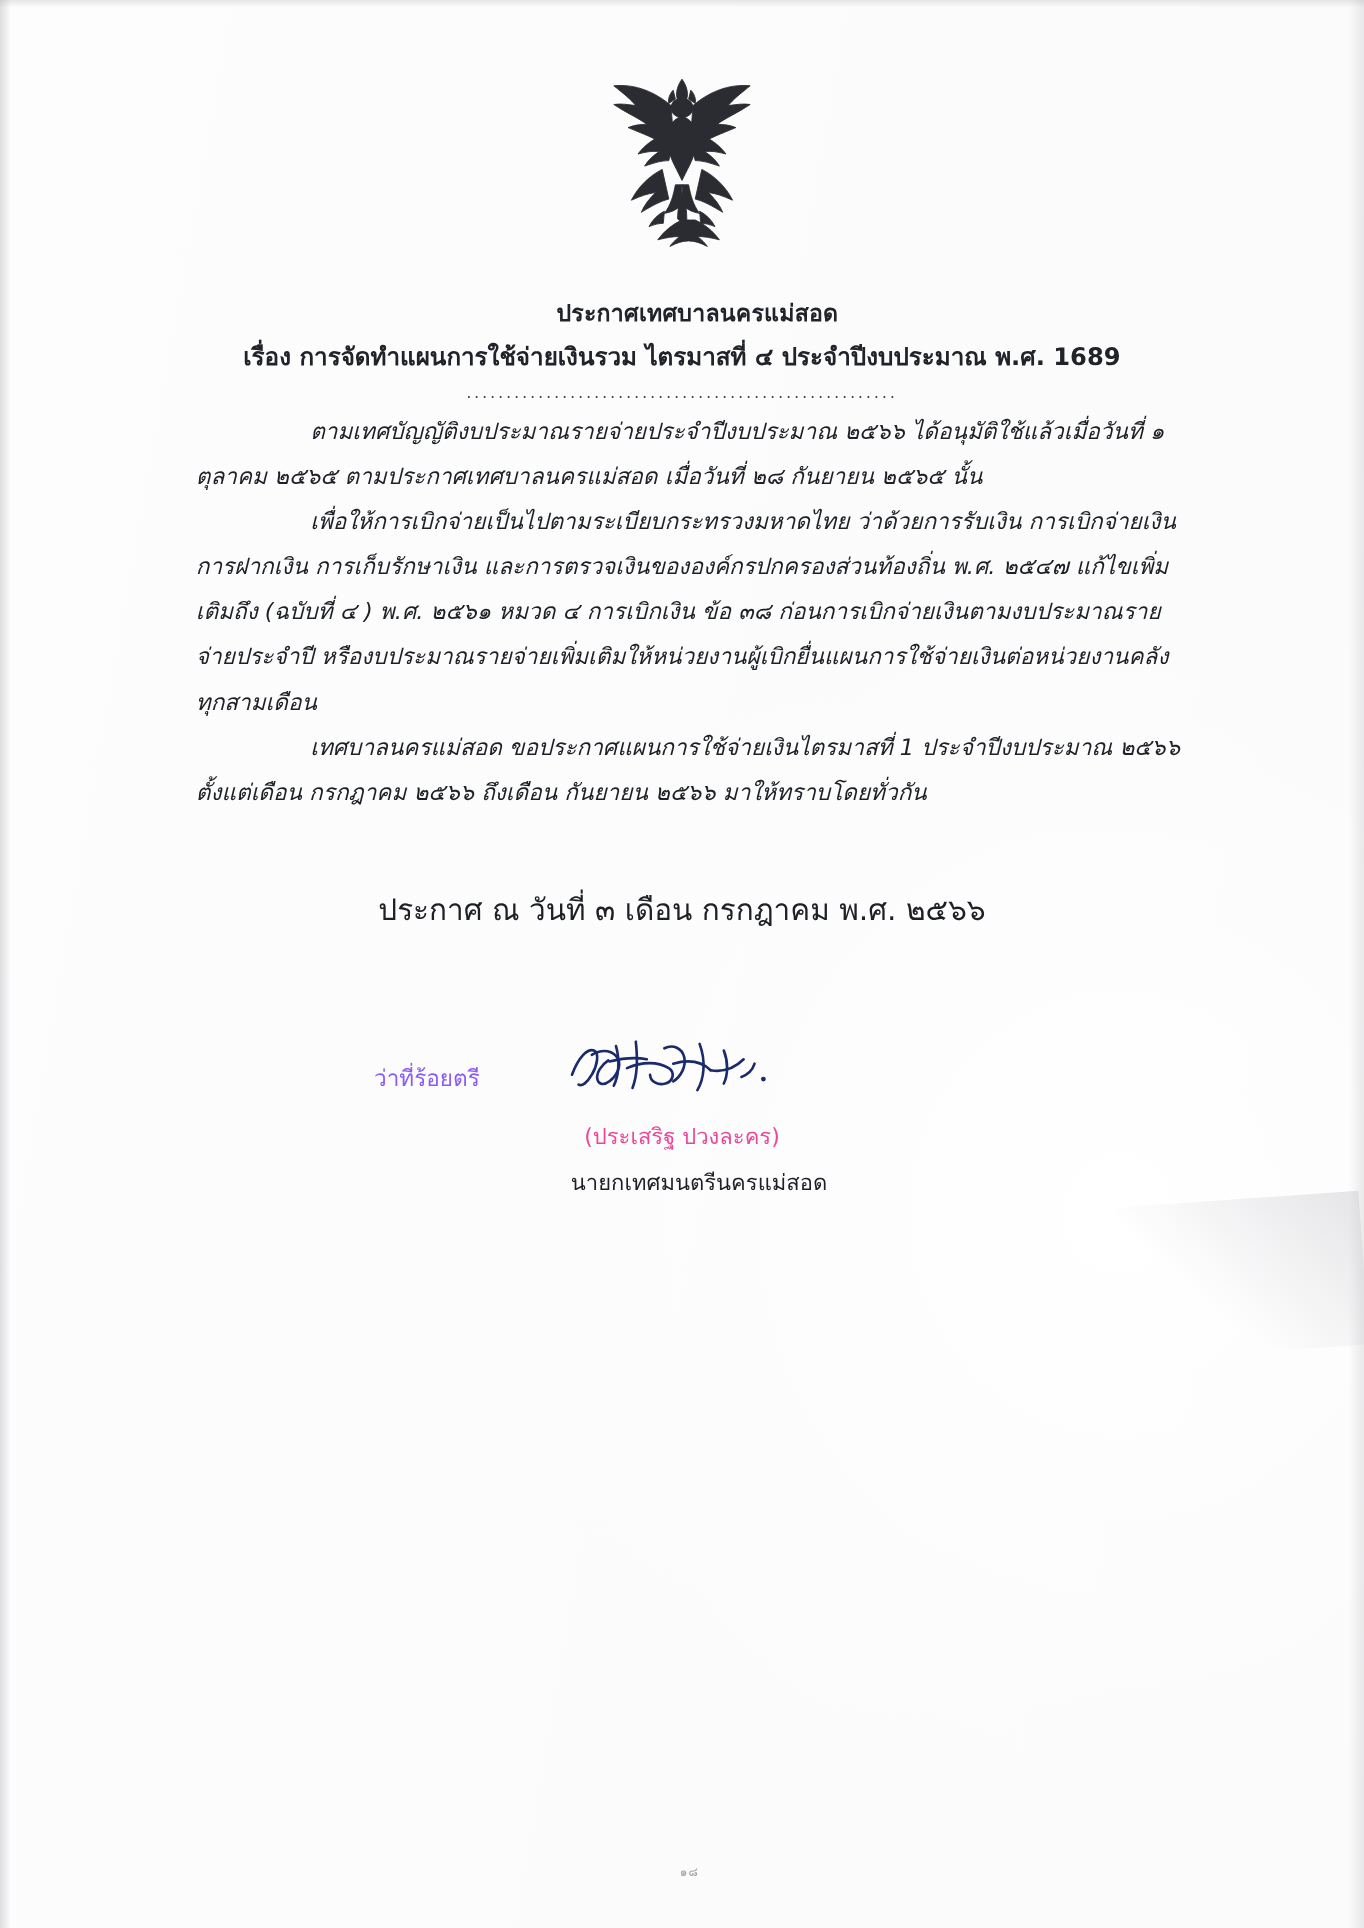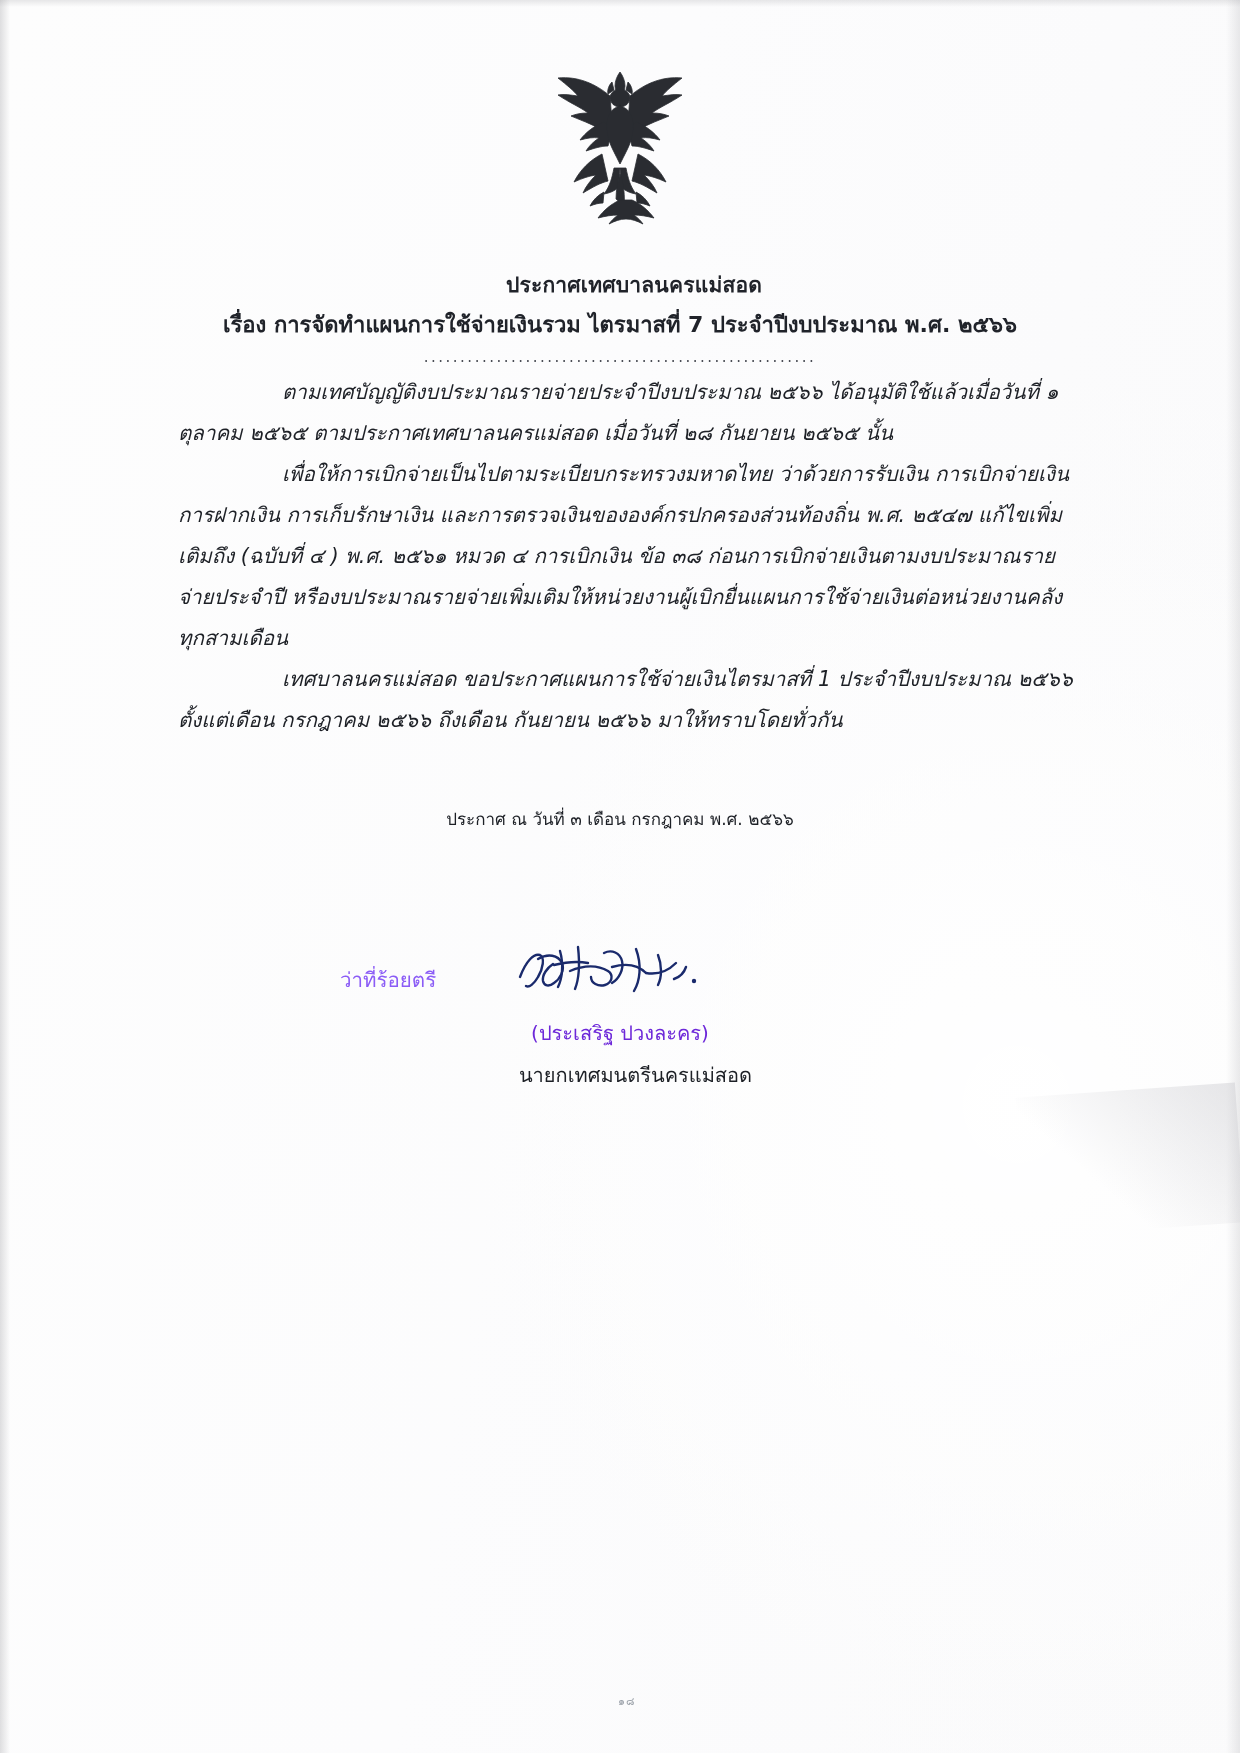--- a/index.html
+++ b/index.html
@@ -112,21 +112,21 @@
     display: inline-block;
     width: 104px;
   }
   .para + .para { margin-top: 0px; }
 
   .announce-line {
     position: absolute;
     top: 805px;
     left: 0; right: 0;
     text-align: center;
-    font-size: 17px;
+    font-size: 27px;
     color: #1d2026;
   }
 
   
   .sign-block {
     position: absolute;
     top: 945px;
     left: 0; right: 0;
     text-align: center;
   }
@@ -147,21 +147,21 @@
     position: absolute;
     left: 168px;
     top: -12px;
     width: 220px;
     height: 74px;
   }
   .signature svg { width: 100%; height: 100%; display: block; }
   .sign-name {
     margin-top: 8px;
     font-size: 20px;
-    color: #6d28d9;
+    color: #ec4899;
   }
   .sign-position {
     margin-top: 10px;
     font-size: 20px;
     color: #1d2026;
     padding-left: 31px;
   }
   .page-artifact {
     position: absolute;
     left: 618px;
@@ -212,21 +212,21 @@
 
         <path d="M80 138 c-9 4 -16 10 -22 18 c8 -2 14 -3 20 -3 c-4 3 -7 6 -9 9 c6 -3 11 -5 17 -5 c6 0 11 2 17 5 c-2 -3 -5 -6 -9 -9 c6 0 12 1 20 3 c-6 -8 -13 -14 -22 -18 z"></path>
 
         <path d="M64 130 c-6 3 -11 8 -14 14 c5 -2 9 -3 13 -3 z"></path>
         <path d="M96 130 c6 3 11 8 14 14 c-5 -2 -9 -3 -13 -3 z"></path>
       </g>
     </svg>
   </div>
 
   <div class="doc-title">ประกาศเทศบาลนครแม่สอด</div>
-  <div class="doc-subject">เรื่อง  การจัดทำแผนการใช้จ่ายเงินรวม ไตรมาสที่ 7 ประจำปีงบประมาณ พ.ศ. ๒๕๖๖</div>
+  <div class="doc-subject">เรื่อง  การจัดทำแผนการใช้จ่ายเงินรวม ไตรมาสที่ ๔ ประจำปีงบประมาณ พ.ศ. 1689</div>
   <div class="divider-dots">......................................................</div>
 
   <div class="body-block">
     <p class="para"><span class="indent"></span><span>ตามเทศบัญญัติงบประมาณรายจ่ายประจำปีงบประมาณ ๒๕๖๖ ได้อนุมัติใช้แล้วเมื่อวันที่ ๑ ตุลาคม ๒๕๖๕ ตามประกาศเทศบาลนครแม่สอด เมื่อวันที่ ๒๘ กันยายน ๒๕๖๕ นั้น</span></p>
     <p class="para"><span class="indent"></span><span>เพื่อให้การเบิกจ่ายเป็นไปตามระเบียบกระทรวงมหาดไทย ว่าด้วยการรับเงิน การเบิกจ่ายเงิน การฝากเงิน การเก็บรักษาเงิน และการตรวจเงินขององค์กรปกครองส่วนท้องถิ่น พ.ศ. ๒๕๔๗ แก้ไขเพิ่มเติมถึง (ฉบับที่ ๔ ) พ.ศ. ๒๕๖๑ หมวด ๔ การเบิกเงิน ข้อ ๓๘ ก่อนการเบิกจ่ายเงินตามงบประมาณรายจ่ายประจำปี หรืองบประมาณรายจ่ายเพิ่มเติมให้หน่วยงานผู้เบิกยื่นแผนการใช้จ่ายเงินต่อหน่วยงานคลังทุกสามเดือน</span></p>
     <p class="para"><span class="indent"></span><span>เทศบาลนครแม่สอด ขอประกาศแผนการใช้จ่ายเงินไตรมาสที่ 1 ประจำปีงบประมาณ ๒๕๖๖ ตั้งแต่เดือน กรกฎาคม ๒๕๖๖ ถึงเดือน กันยายน ๒๕๖๖ มาให้ทราบโดยทั่วกัน</span></p>
   </div>
 
   <div class="announce-line">ประกาศ ณ วันที่ ๓ เดือน กรกฎาคม พ.ศ. ๒๕๖๖</div>
 

